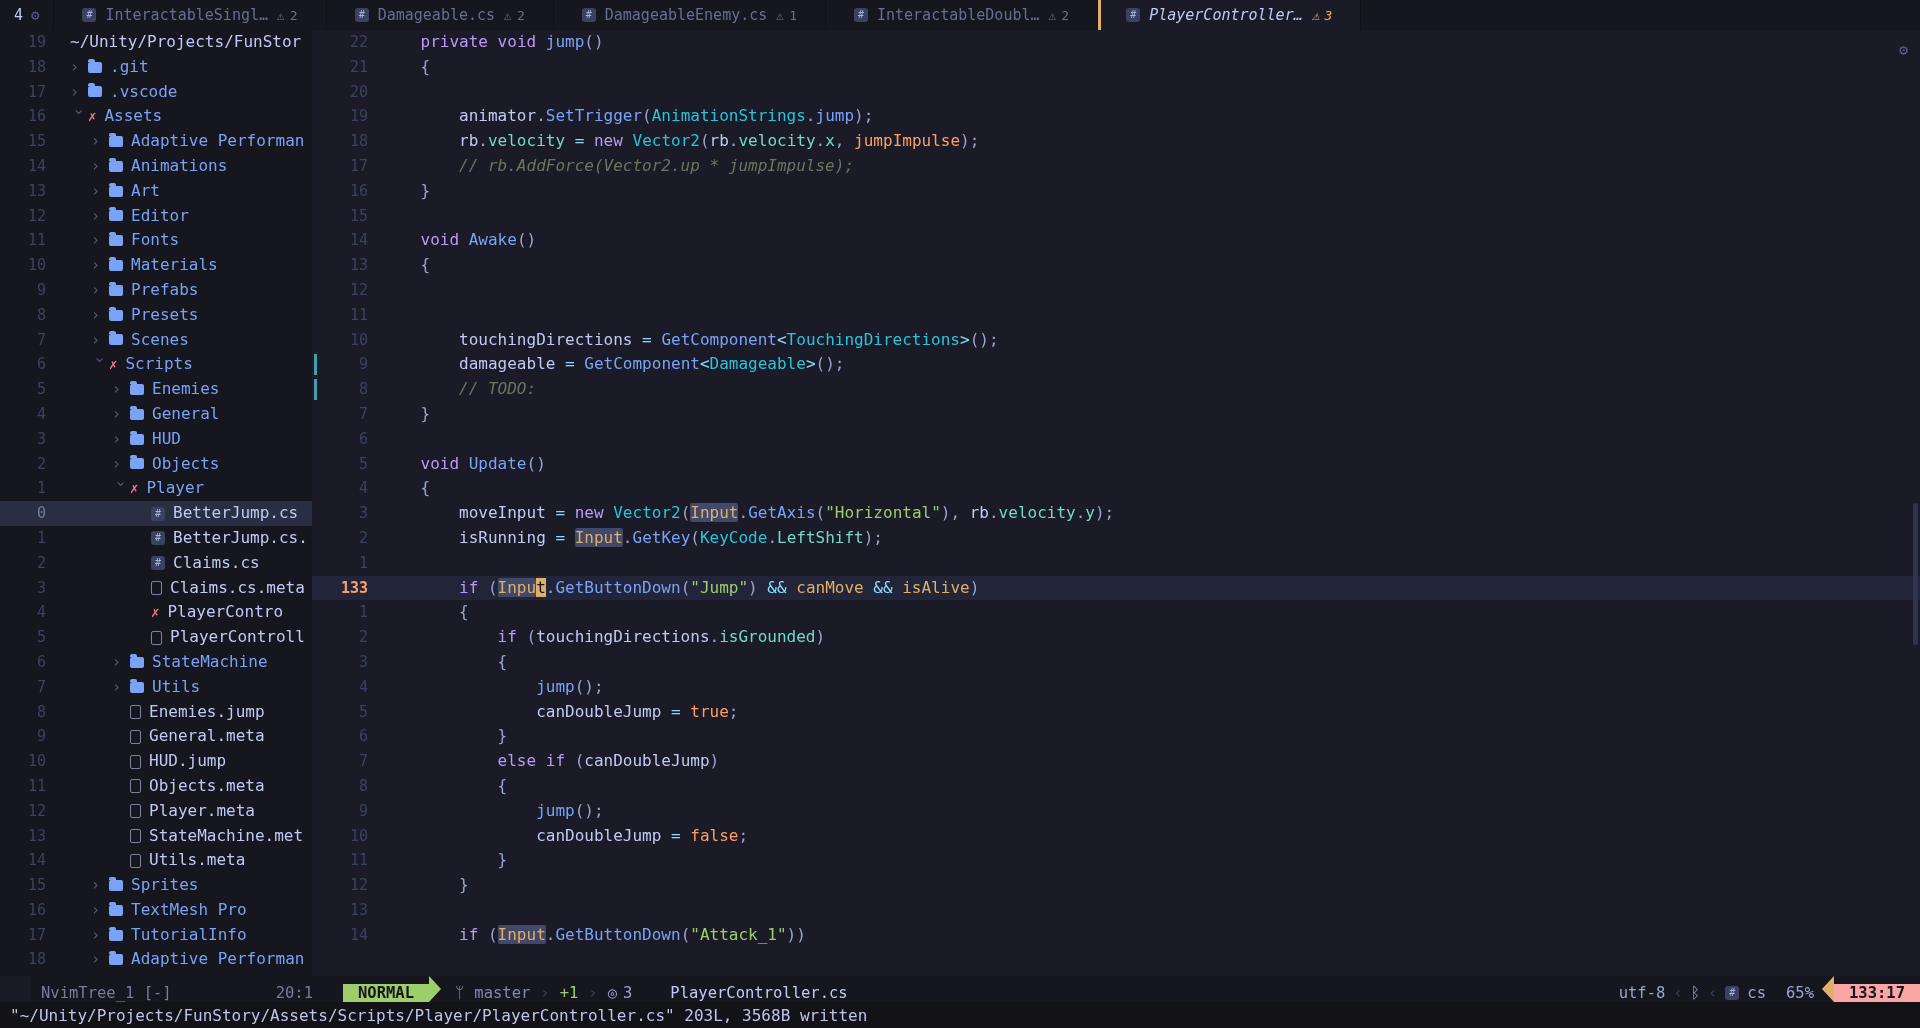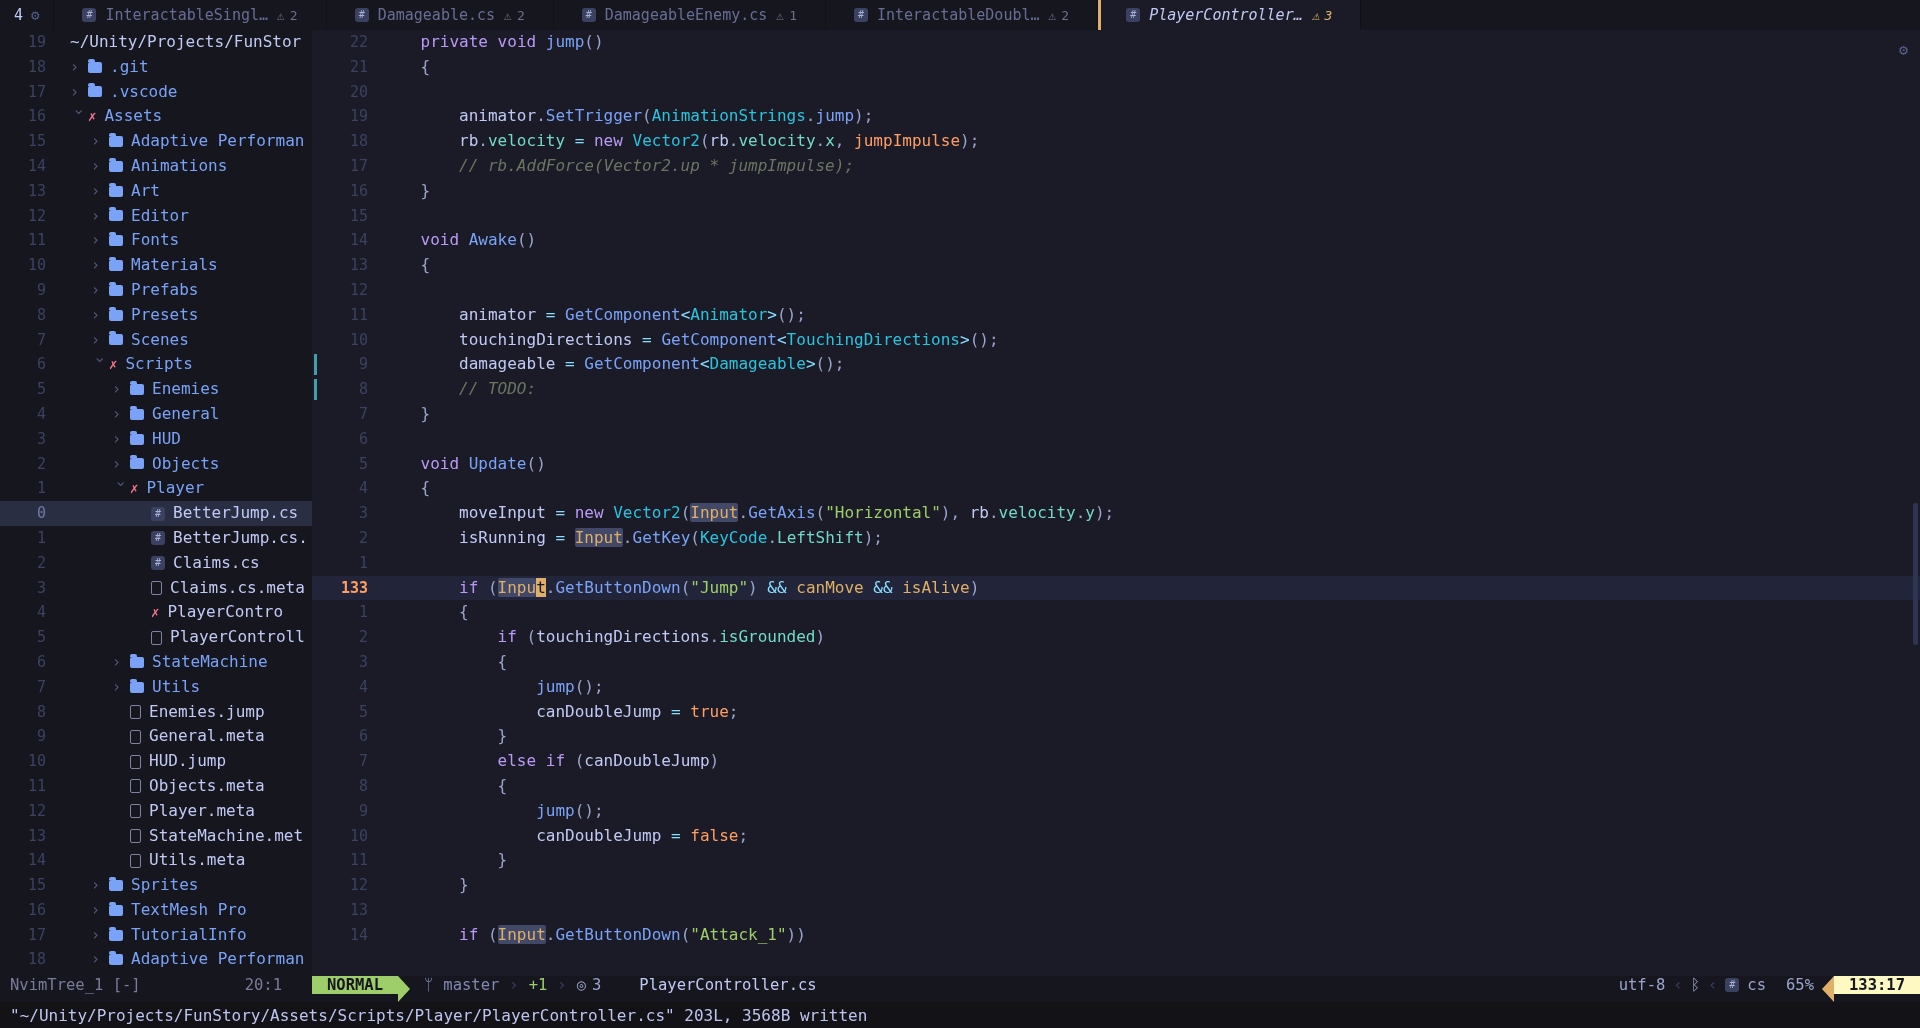--- a/index.html
+++ b/index.html
@@ -61,35 +61,35 @@
   .tk-v{color:#c0caf5;}
   .tk-m{color:#73daca;}
   .tk-c{color:#6b7562;font-style:italic;}
   .tk-n{color:#ff9e64;}
   .tk-w{color:#e0af68;}
   .tk-sm{background:#414868;color:#e0af68;border-radius:2px;}
   .tk-cur{background:#e0af68;color:#16161e;}
   .editor-gear{position:absolute;top:8px;right:12px;color:#565f89;font-size:15px;}
   .scrollthumb{position:absolute;right:2px;top:50%;height:15%;width:5px;background:#2e3452;border-radius:3px;}
   
-  .statusline{height:26px;display:flex;align-items:flex-start;background:#16161e;font-size:15.5px;}
+  .statusline{height:26px;display:flex;align-items:flex-end;background:#16161e;font-size:15.5px;margin-left:31px;}
   .sl-left{width:312px;flex:none;display:flex;justify-content:space-between;align-items:center;
            padding:0 30px 0 10px;box-sizing:border-box;color:#787c99;}
   .sl-mode{background:#9ece6a;color:#15161e;font-weight:bold;display:flex;align-items:center;padding:0 15px;}
   .pl{width:0;height:0;border-top:13px solid transparent;border-bottom:13px solid transparent;}
   .pl-green{border-left:12px solid #9ece6a;}
   .pl-yellow{border-right:12px solid #e0af68;}
   .sl-mid{display:flex;align-items:center;gap:10px;padding-left:14px;color:#8089b3;}
   .chev{color:#3b4261;}
   .sl-added{color:#9ece6a;}
   .sl-diag{color:#9aa5ce;display:flex;gap:6px;align-items:center;}
   .sl-file{color:#c0caf5;margin-left:28px;}
   .sl-right{margin-left:auto;display:flex;align-items:center;gap:8px;color:#9aa5ce;padding-right:8px;}
   .sl-progress{margin-left:12px;}
-  .sl-loc{background:#fef9c3;color:#15161e;font-weight:bold;display:flex;align-items:center;padding:0 15px;}
+  .sl-loc{background:#fca5a5;color:#15161e;font-weight:bold;display:flex;align-items:center;padding:0 15px;}
   
   .msgline{height:26px;background:#121217;color:#bdc5ee;display:flex;align-items:center;
            padding-left:10px;white-space:pre;font-size:16px;}
 </style>
 </head>
 <body>
 
 <div class="screen">
 
   <div class="topbar">
@@ -237,21 +237,20 @@
             <span class="cnum">13</span>
             <span class="ccode"><span class="tk-p">    {</span></span>
           </div>
           <div class="crow">
             <span class="csign"></span>
             <span class="cnum">12</span>
           </div>
           <div class="crow">
             <span class="csign"></span>
             <span class="cnum">11</span>
-            <span class="ccode"><span class="tk-p">        </span><span class="tk-v">animator</span><span class="tk-p"> </span><span class="tk-o">=</span><span class="tk-p"> </span><span class="tk-f">GetComponent</span><span class="tk-o">&lt;</span><span class="tk-t">Animator</span><span class="tk-o">&gt;</span><span class="tk-p">();</span></span>
           </div>
           <div class="crow">
             <span class="csign"></span>
             <span class="cnum">10</span>
             <span class="ccode"><span class="tk-p">        </span><span class="tk-v">touchingDirections</span><span class="tk-p"> </span><span class="tk-o">=</span><span class="tk-p"> </span><span class="tk-f">GetComponent</span><span class="tk-o">&lt;</span><span class="tk-t">TouchingDirections</span><span class="tk-o">&gt;</span><span class="tk-p">();</span></span>
           </div>
           <div class="crow">
             <span class="csign">
               <span class="sigbar"></span>
             </span>

